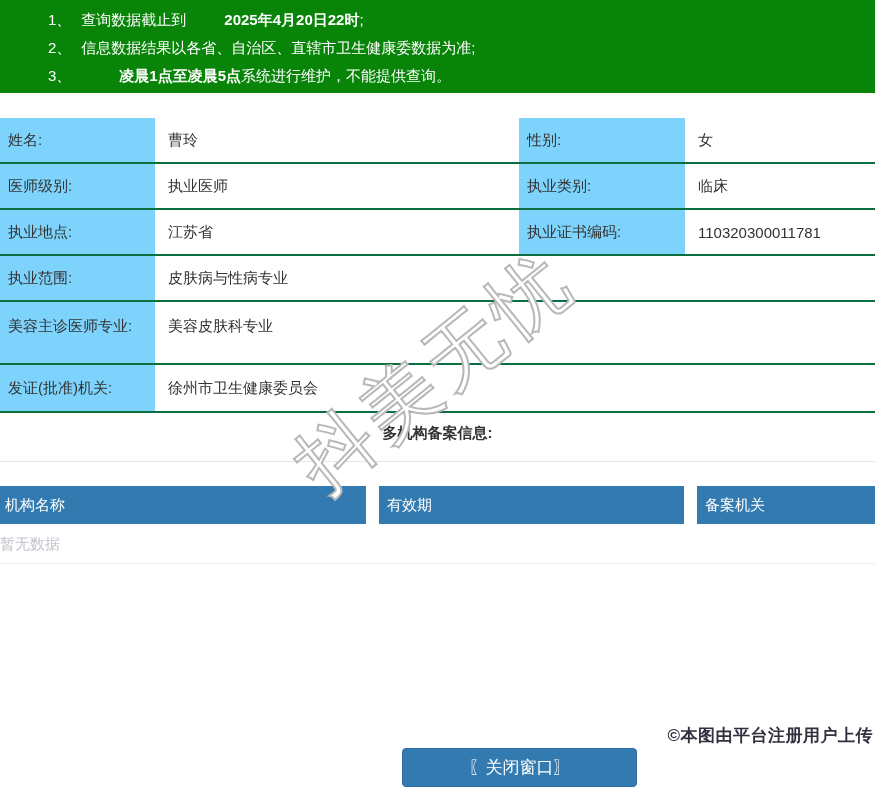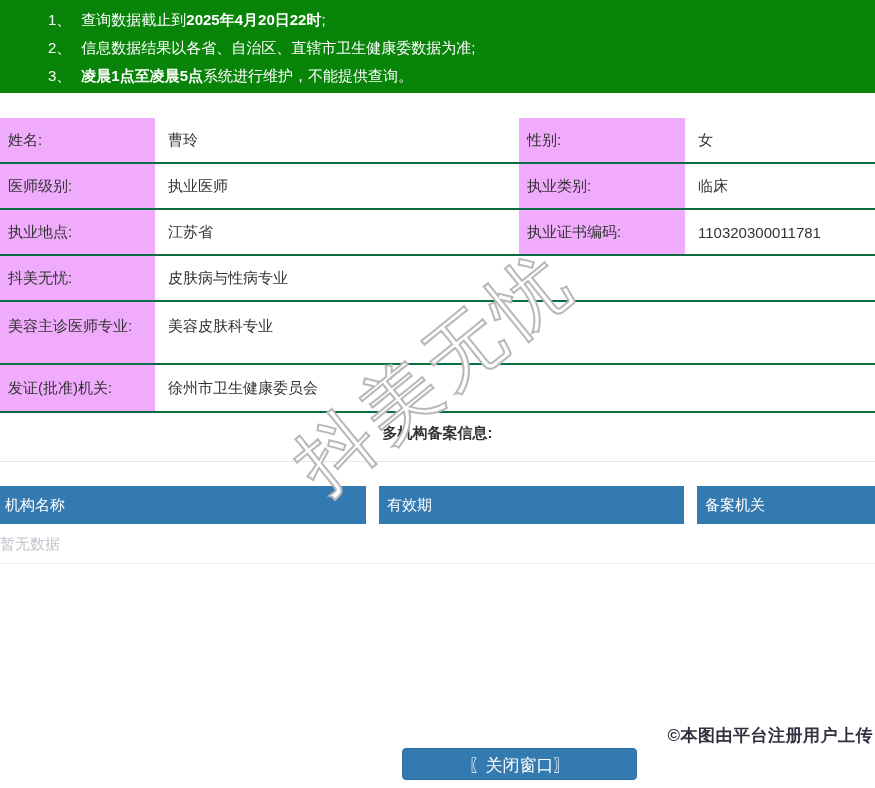--- a/index.html
+++ b/index.html
@@ -18,41 +18,41 @@
     height:93px;
     padding:6px 10px 0 48px;
     color:#fff;
   }
   .banner .line {
     font-size:15px;
     line-height:28px;
     white-space:nowrap;
   }
   .banner .num { margin-right:10px; }
-  .banner .b { font-weight:700; }
+  .banner .b { font-weight:700;padding-left:38px; }
 
   
   .info-table { margin-top:25px; }
   .irow {
     display:grid;
     border-bottom:2px solid #0a6e40;
     align-items:stretch;
   }
   .irow.cols4 { grid-template-columns:155px 364px 166px 1fr; height:46px; }
   .irow.cols2 { grid-template-columns:155px 1fr; height:46px; }
   .irow.tall  { height:63px; }
   .irow.last  { height:48px; }
   .cell {
     display:flex;
     align-items:center;
     font-size:15px;
     color:#333;
   }
   .cell.label {
-    background:#f0abfc;
+    background:#7dd3fc;
     padding-left:8px;
   }
   .cell.value { padding-left:13px; }
   .irow.tall .cell {
     align-items:flex-start;
     padding-top:13px;
     line-height:22px;
   }
 
   
@@ -94,21 +94,21 @@
     font-size:15px;
     border-bottom:1px solid #ebeef5;
   }
 
   
   .close-btn {
     position:absolute;
     left:402px;
     top:748px;
     width:235px;
-    height:32px;
+    height:39px;
     background:#337ab0;
     border:1px solid #2e6da4;
     border-radius:4px;
     color:#fff;
     font-size:17px;
     line-height:33px;
     text-align:center;
     cursor:pointer;
     font-family:"Liberation Sans","DejaVu Sans",sans-serif;
   }
@@ -168,21 +168,21 @@
 
   <div class="irow cols4">
     <div class="cell label">执业地点:</div>
     <div class="cell value">江苏省</div>
     <div class="cell label">执业证书编码:</div>
     <div class="cell value">110320300011781</div>
   </div>
 
 
   <div class="irow cols2">
-    <div class="cell label">抖美无忧:</div>
+    <div class="cell label">执业范围:</div>
     <div class="cell value">皮肤病与性病专业</div>
   </div>
 
   <div class="irow cols2 tall">
     <div class="cell label">美容主诊医师专业:</div>
     <div class="cell value">美容皮肤科专业</div>
   </div>
 
   <div class="irow cols2 last">
     <div class="cell label">发证(批准)机关:</div>

